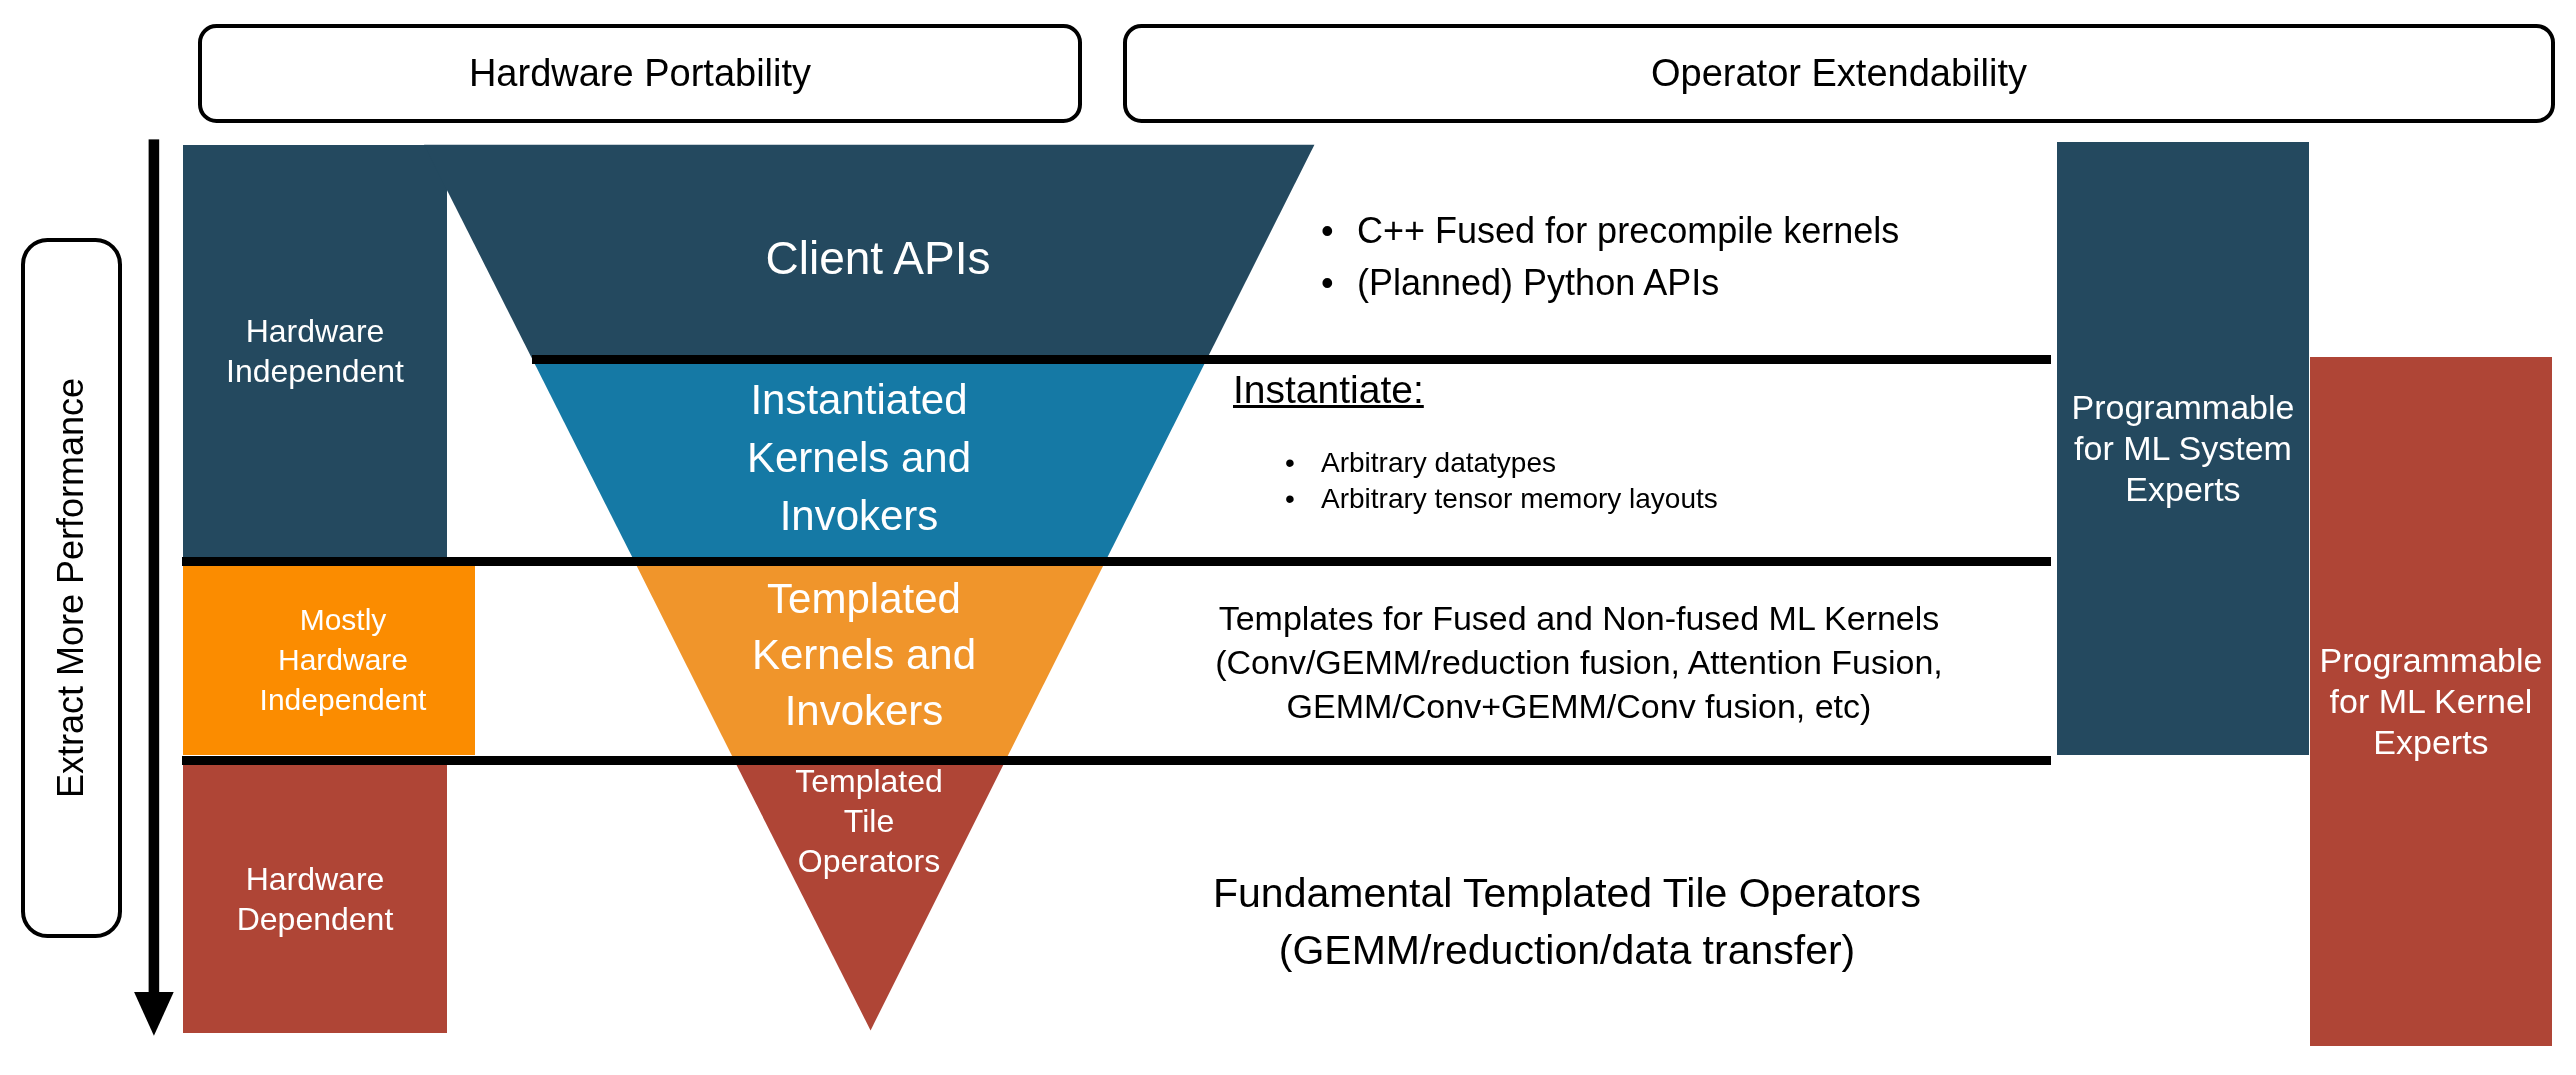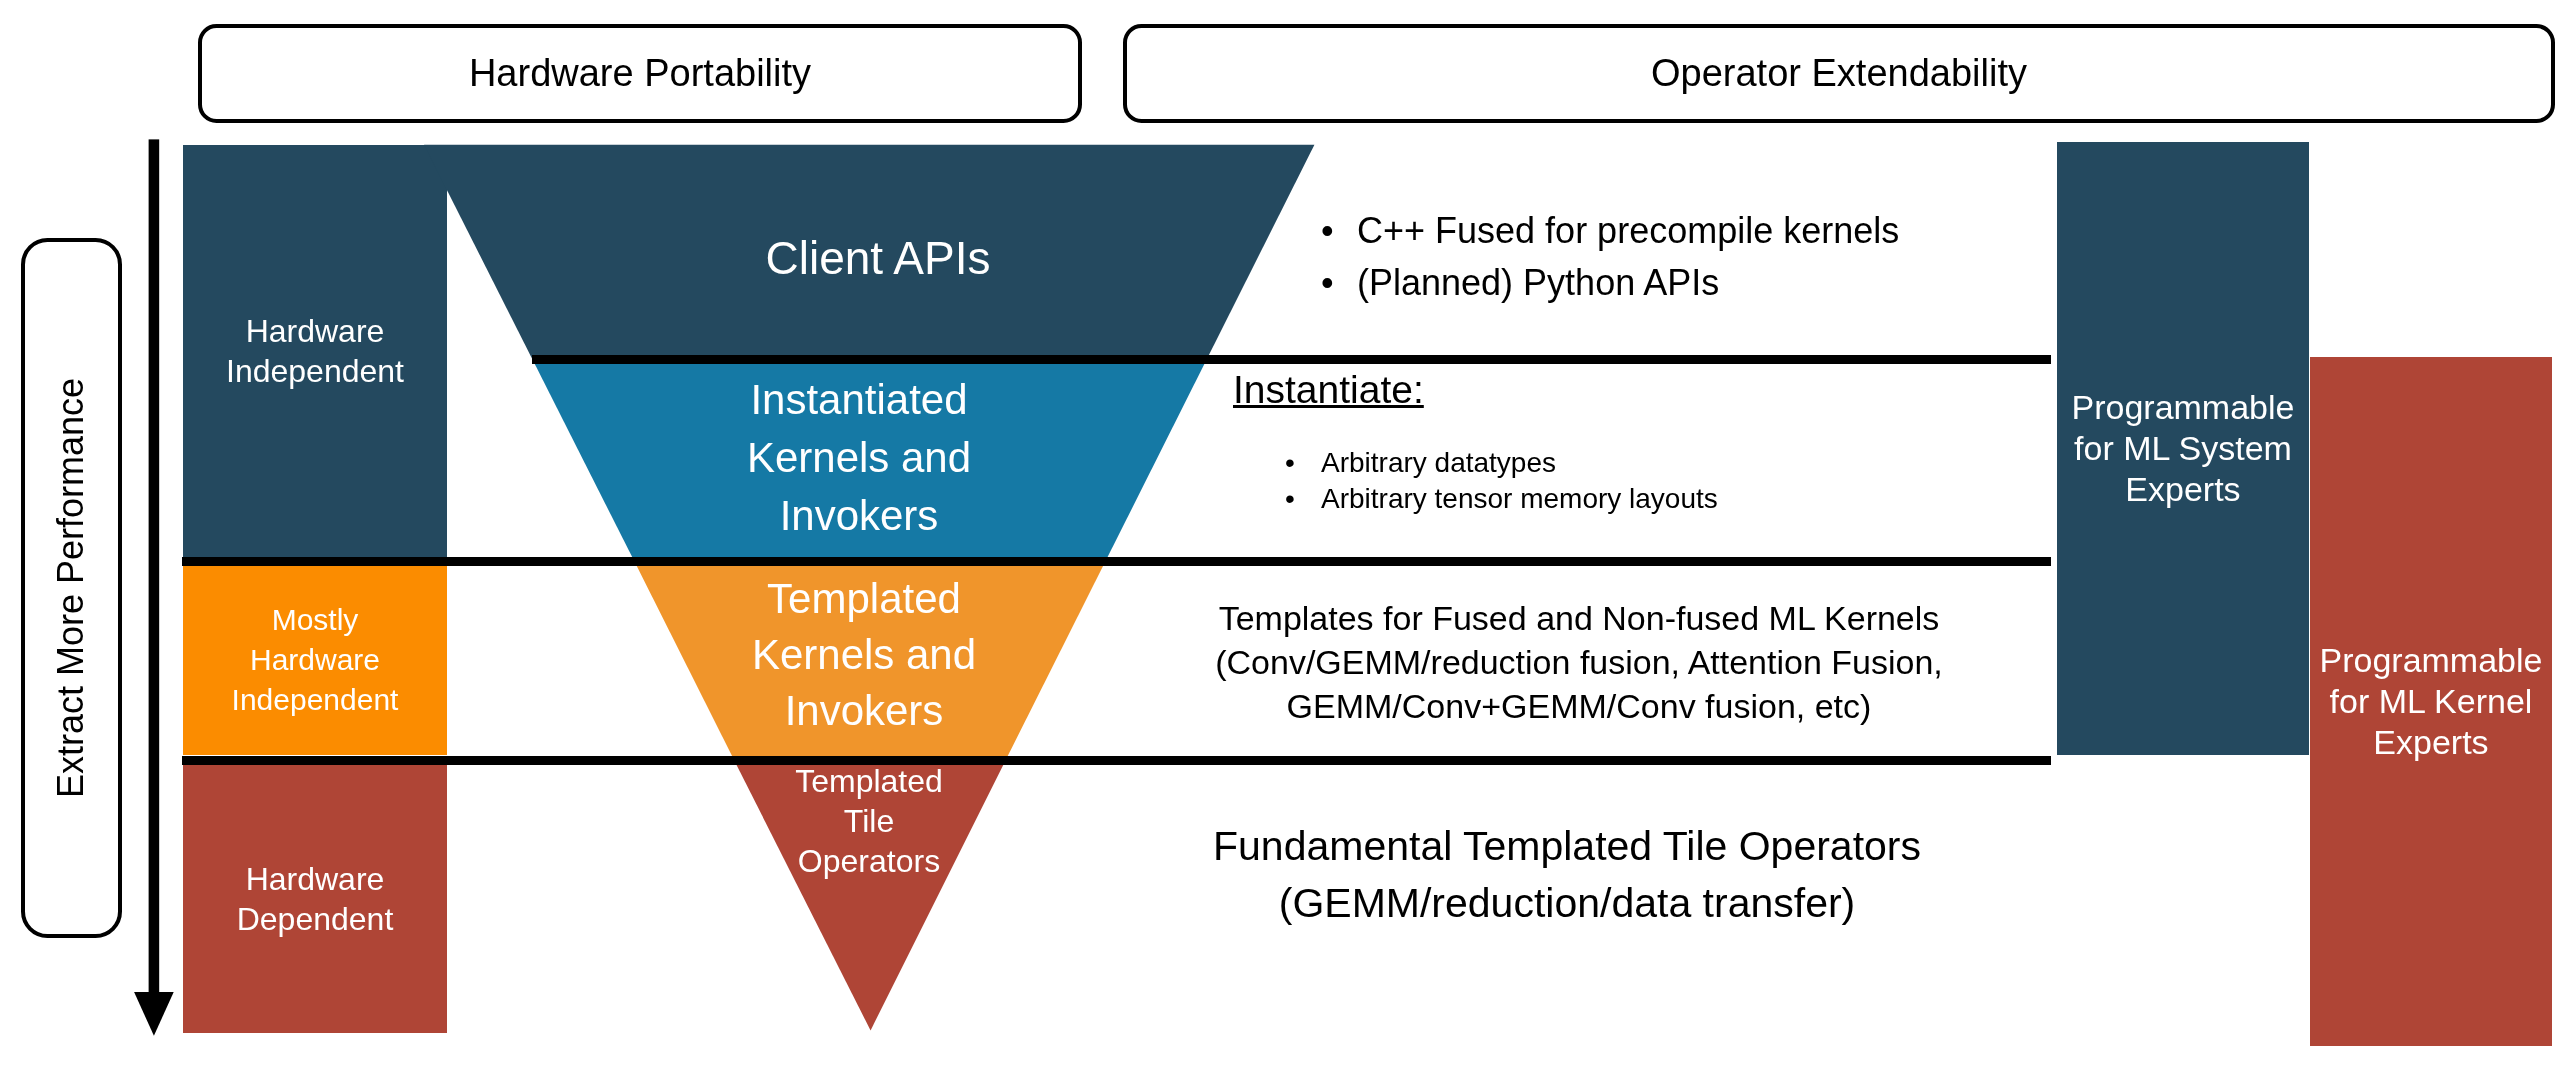--- a/index.html
+++ b/index.html
@@ -74,21 +74,21 @@
   </svg>
 
   <div class="hline" style="left:532px;  top:355px;  width:1519px;"></div>
   <div class="hline" style="left:182px;  top:557px;  width:1869px;"></div>
   <div class="hline" style="left:182px;  top:756px; width:1869px;"></div>
 
   <div class="col-box left-col pre" style="top:145px; height:412px; background:#24495F; font-size:32px; line-height:40px;">
     <span class="pre">Hardware
 Independent</span>
   </div>
-  <div class="col-box left-col pre" style="top:565px; height:190px; background:#FB8C00; font-size:30px; line-height:40px;">
+  <div class="col-box left-col pre" style="top:565px; height:190px; background:#FB8C00; font-size:30px; line-height:40px;padding-left:28px;">
     <span class="pre">Mostly
 Hardware
 Independent</span>
   </div>
   <div class="col-box left-col pre" style="top:764px; height:269px; background:#AF4536; font-size:32px; line-height:40px;">
     <span class="pre">Hardware
 Dependent</span>
   </div>
 
   <div class="col-box pre" style="left:2057px; top:142px; width:252px; height:613px; background:#24495F; font-size:34px; line-height:41px;">
@@ -122,17 +122,17 @@
 
   <ul class="ann bullets" style="left:1285px; top:445px; font-size:28px; line-height:36px;">
     <li>Arbitrary datatypes</li>
     <li>Arbitrary tensor memory layouts</li>
   </ul>
 
   <div class="ann ctr pre" style="left:1579px; top:662px; font-size:34px; line-height:44px;">Templates for Fused and Non-fused ML Kernels
 (Conv/GEMM/reduction fusion, Attention Fusion,
 GEMM/Conv+GEMM/Conv fusion, etc)</div>
 
-  <div class="ann ctr pre" style="left:1567px; top:875px; font-size:41px; line-height:57px;">Fundamental Templated Tile Operators
+  <div class="ann ctr pre" style="left:1567px; top:922px; font-size:41px; line-height:57px;">Fundamental Templated Tile Operators
 (GEMM/reduction/data transfer)</div>
 
 </div>
 
 
 </body></html>

